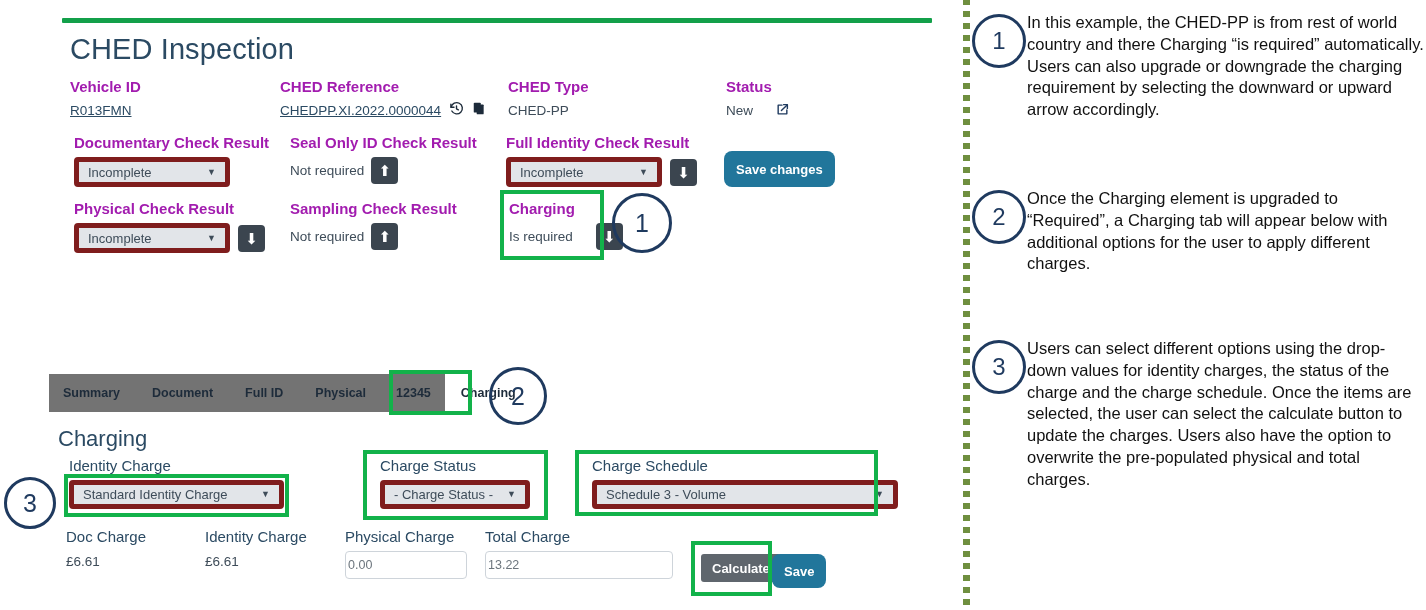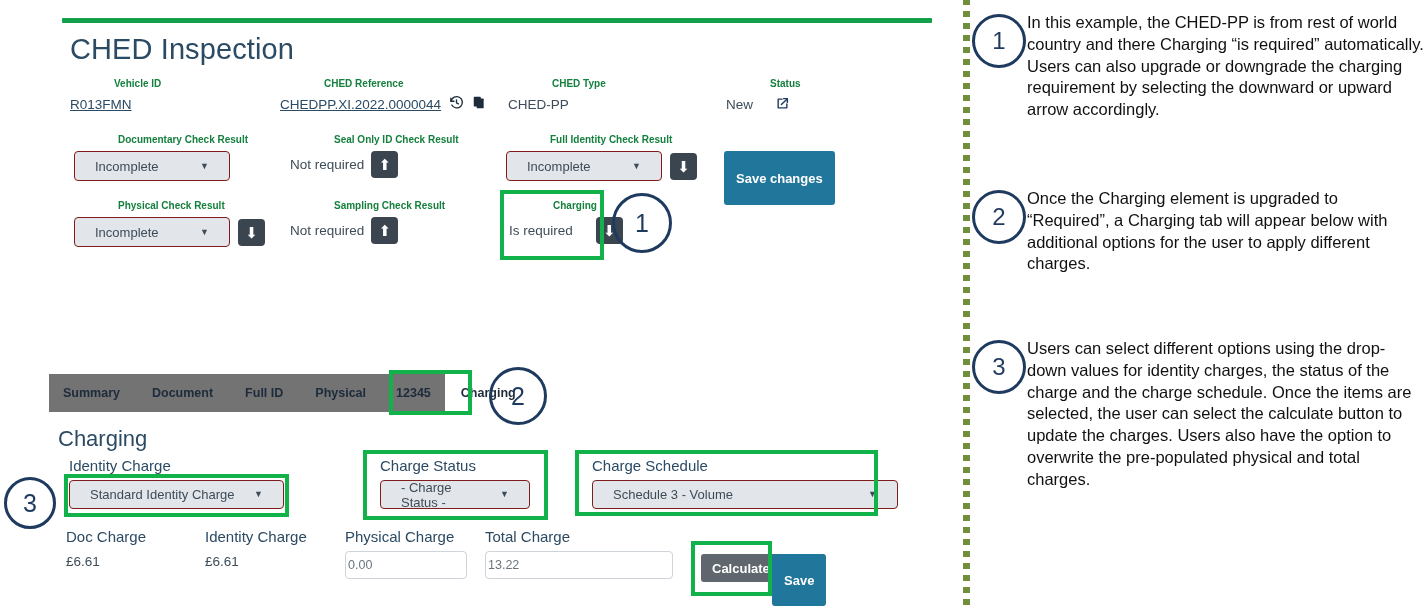--- a/index.html
+++ b/index.html
@@ -24,53 +24,53 @@
     position: absolute; left: 62px; top: 18px; width: 870px; height: 5px;
     background: #13a04a; border-radius: 1px;
   }
 
   .page-title {
     position: absolute; left: 70px; top: 33px;
     font-size: 29px; font-weight: 400; color: #2b4a63; letter-spacing: .1px;
   }
 
   .fld-label {
-    font-size: 10px; font-weight: bold; color: #15803d; white-space: nowrap; margin-left: 44px;
+    font-size: 15px; font-weight: bold; color: #a21caf; white-space: nowrap;
   }
   .fld-value { font-size: 13.5px; color: #3e4c59; white-space: nowrap; }
   .fld-link {
     font-size: 13.5px; color: #2b4a63; text-decoration: underline; white-space: nowrap;
   }
 
   .field { position: absolute; }
   .field .fld-label { display: block; margin-bottom: 6px; }
 
   
   .sel {
     display: inline-flex; align-items: center; justify-content: space-between;
-    background: #e2e5e9; border: 1px solid #7f1d1d; border-radius: 4px;
-    height: 30px; padding: 0 20px; box-sizing: border-box;
+    background: #e2e5e9; border: 5px solid #7f1d1d; border-radius: 4px;
+    height: 30px; padding: 0 9px; box-sizing: border-box;
     font-size: 13px; color: #3e4c59; cursor: pointer;
   }
   .sel .caret {
     font-size: 9px; color: #3e4c59; margin-left: 10px; line-height: 1;
   }
 
   
   .arrow-btn {
     display: inline-flex; align-items: center; justify-content: center;
     width: 27px; height: 27px; background: #3b454f; border-radius: 4px;
     color: #fff; font-size: 15px; line-height: 1; cursor: pointer;
     vertical-align: middle;
   }
 
   .btn-primary {
     display: inline-flex; align-items: center; justify-content: center;
     background: #21769b; color: #fff; font-size: 13px; font-weight: bold;
-    border-radius: 3px; padding: 12px 12px; height: 30px; cursor: pointer;
+    border-radius: 8px; padding: 3px 12px; height: 30px; cursor: pointer;
     white-space: nowrap;
   }
   .btn-grey {
     display: inline-flex; align-items: center; justify-content: center;
     background: #5f666d; color: #fff; font-size: 13px; font-weight: bold;
     border-radius: 3px; padding: 0 11px; height: 28px; cursor: pointer;
     white-space: nowrap;
   }
 
   

